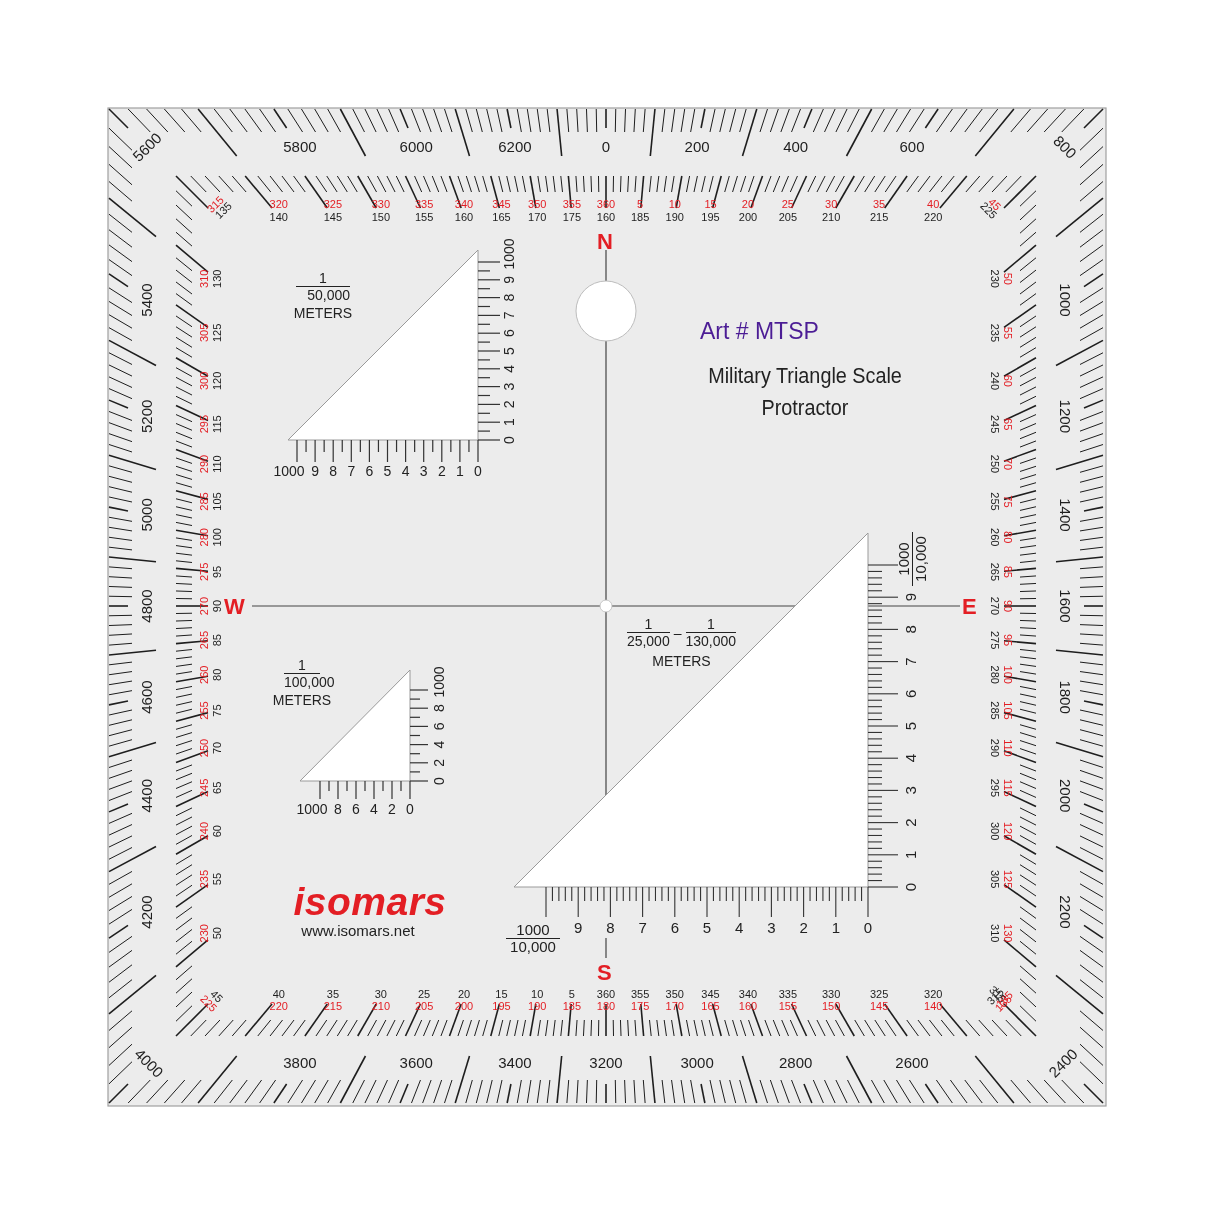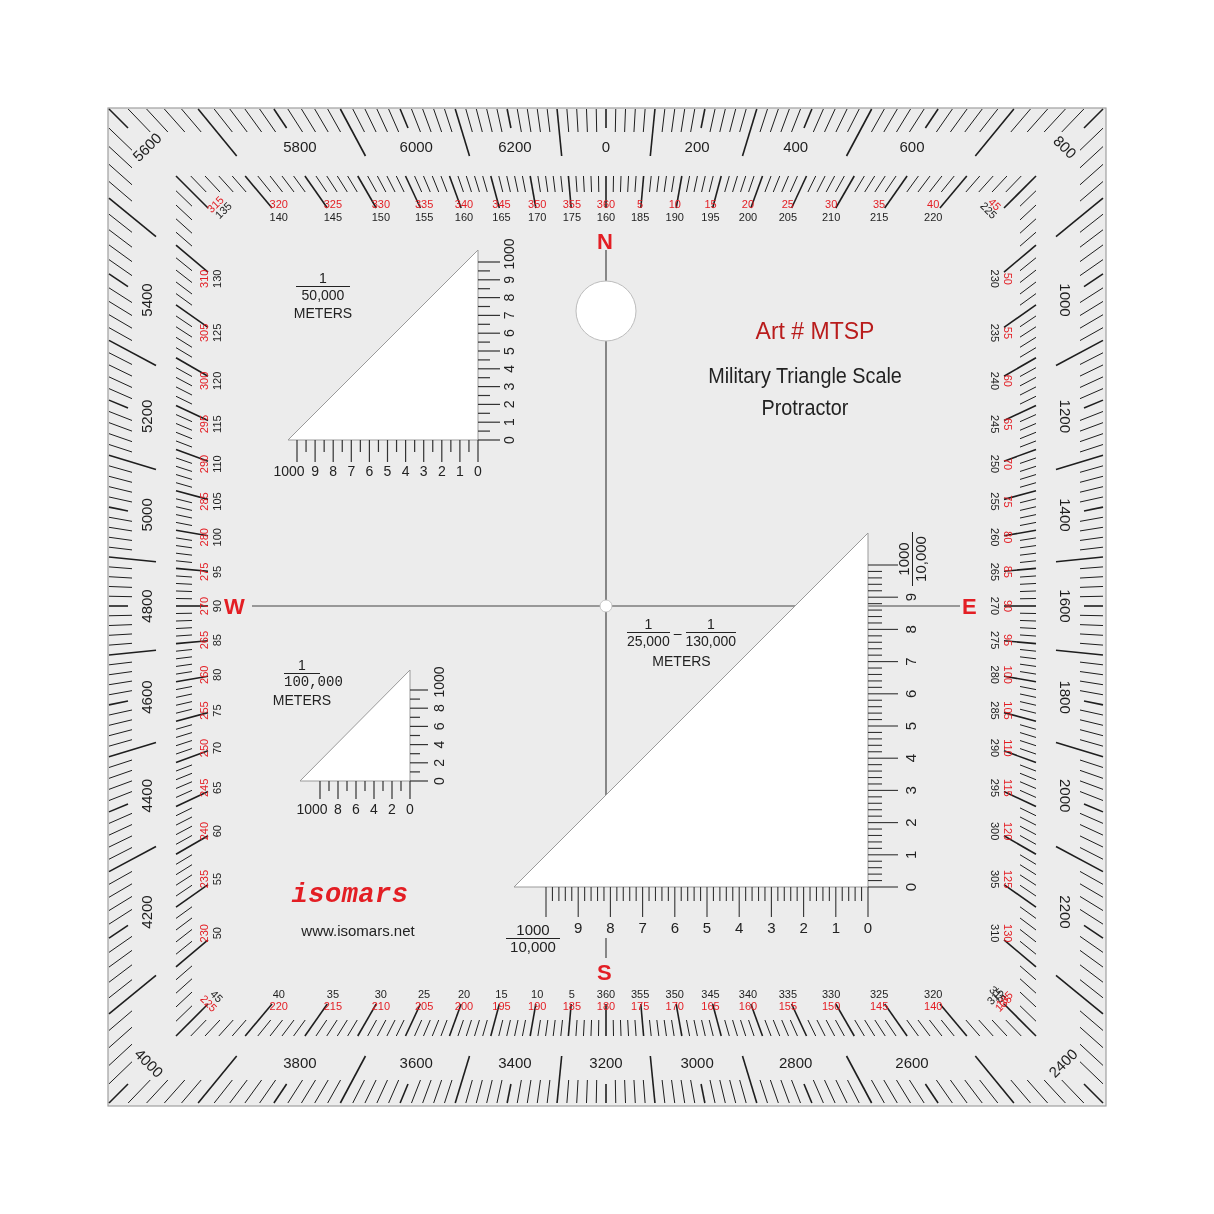--- a/index.html
+++ b/index.html
@@ -1,26 +1,26 @@
 <!DOCTYPE html>
 <html><head>
 <meta charset="utf-8">
 <style>
   html, body { margin: 0; padding: 0; background: #ffffff; }
   body { width: 1214px; height: 1214px; position: relative; overflow: hidden;
          font-family: "Liberation Sans", "DejaVu Sans", sans-serif; }
   #plate { position: absolute; left: 0; top: 0; width: 1214px; height: 1214px; }
   .lbl { font-family: "Liberation Sans", sans-serif; }
-  .title-art { position: absolute; left: 700px; top: 318px; width: 230px; text-align: center;
-               font-size: 23px; color: #b91c1c; }
+  .title-art { position: absolute; left: 700px; top: 318px; width: 230px; text-align: left;
+               font-size: 23px; color: #4c1d95; }
   .title-name { position: absolute; left: 680px; top: 360px; width: 250px; text-align: center;
                 font-size: 22px; color: #222; line-height: 32px; font-family: "Liberation Sans", sans-serif;
                 transform: scaleX(0.9); transform-origin: center; }
-  .brand { position: absolute; left: 260px; top: 880px; width: 180px; text-align: center;
-           font-size: 27px; font-weight: bold; font-style: italic; color: #e31e24; letter-spacing: 0.5px; font-family: Liberation Mono, monospace; }
+  .brand { position: absolute; left: 280px; top: 880px; width: 180px; text-align: center;
+           font-size: 39px; font-weight: bold; font-style: italic; color: #e31e24; letter-spacing: 0.5px; }
   .site { position: absolute; left: 268px; top: 922px; width: 180px; text-align: center;
           font-size: 15px; color: #222; }
   .cardinal { position: absolute; font-size: 22px; font-weight: bold; color: #e31e24; }
   .frac { position: absolute; text-align: center; font-size: 14px; color: #222; line-height: 16px; }
   .frac .num { display: block; }
   .frac .den { display: block; border-top: 1.3px solid #222; }
   .frac .unit { display: block; margin-top: 2px; }
 </style>
 </head>
 <body>
@@ -1139,27 +1139,27 @@
 <div class="title-name">
   <div>Military Triangle Scale</div>
   <div>Protractor</div>
 </div>
 
 <div class="brand">isomars</div>
 <div class="site">www.isomars.net</div>
 
 <div class="frac" style="left:288px; top:270px; width:70px;">
   <span class="num">1</span>
-  <span class="den" style="margin:0 8px;">50,000</span>
+  <span class="den" style="margin:0 8px;text-align:right;">50,000</span>
   <span class="unit">METERS</span>
 </div>
 
 <div class="frac" style="left:264px; top:657px; width:76px;">
   <span class="num">1</span>
-  <span class="den" style="margin:0 20px;font-family:Liberation Mono, monospace;">100,000</span>
+  <span class="den" style="margin:0 20px;">100,000</span>
   <span class="unit">METERS</span>
 </div>
 
 <div style="position:absolute; left:614px; top:616px; width:135px; font-size:14px; color:#222; text-align:center;">
   <div style="display:flex; align-items:center; justify-content:center; gap:4px;">
     <div class="frac" style="position:static;">
       <span class="num">1</span>
       <span class="den">25,000</span>
     </div>
     <span>–</span>

